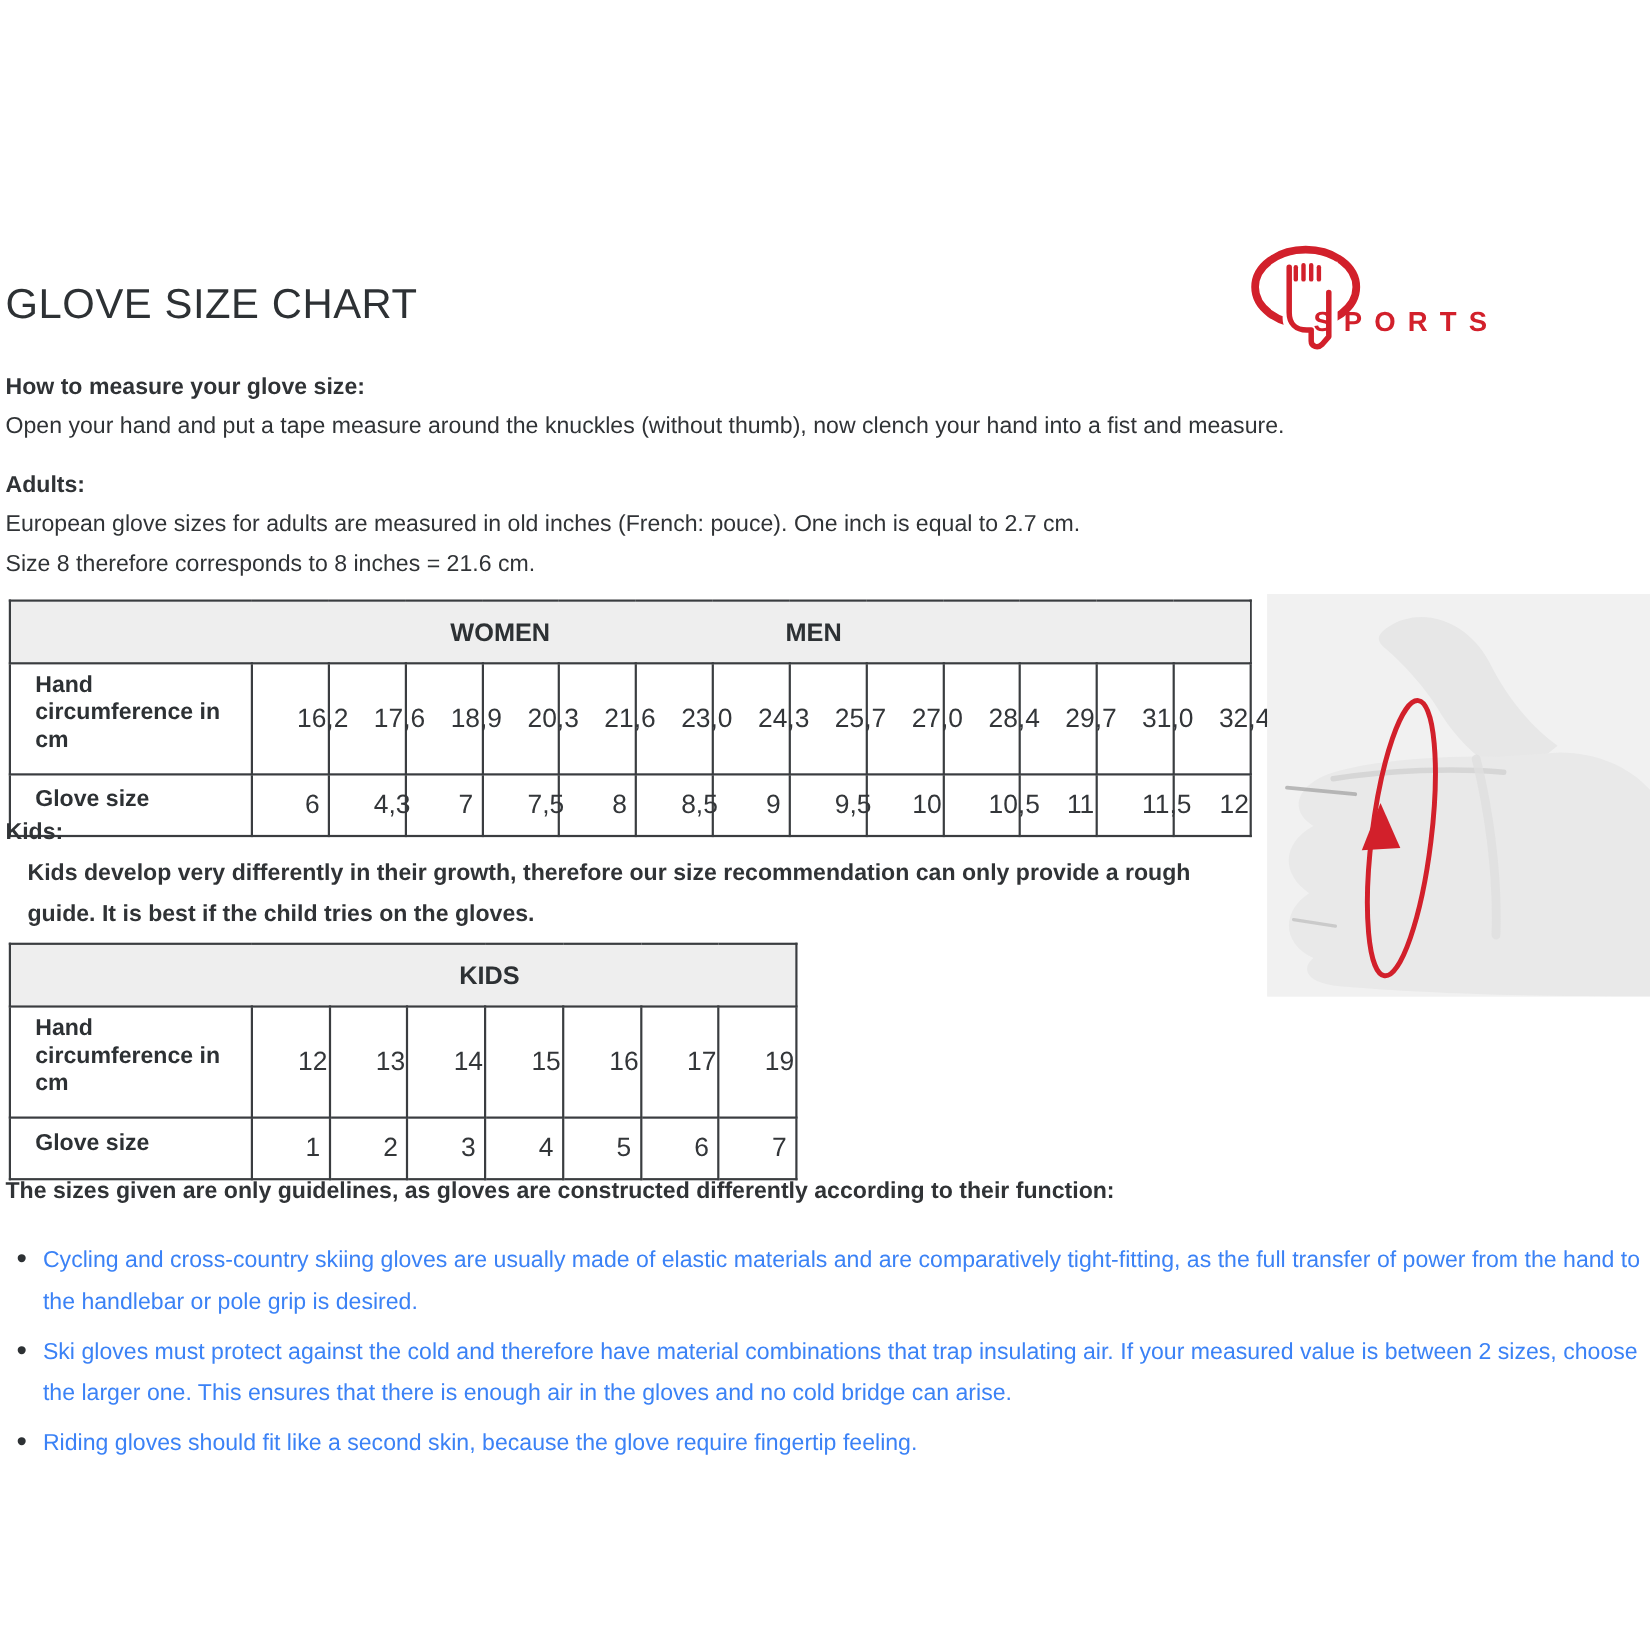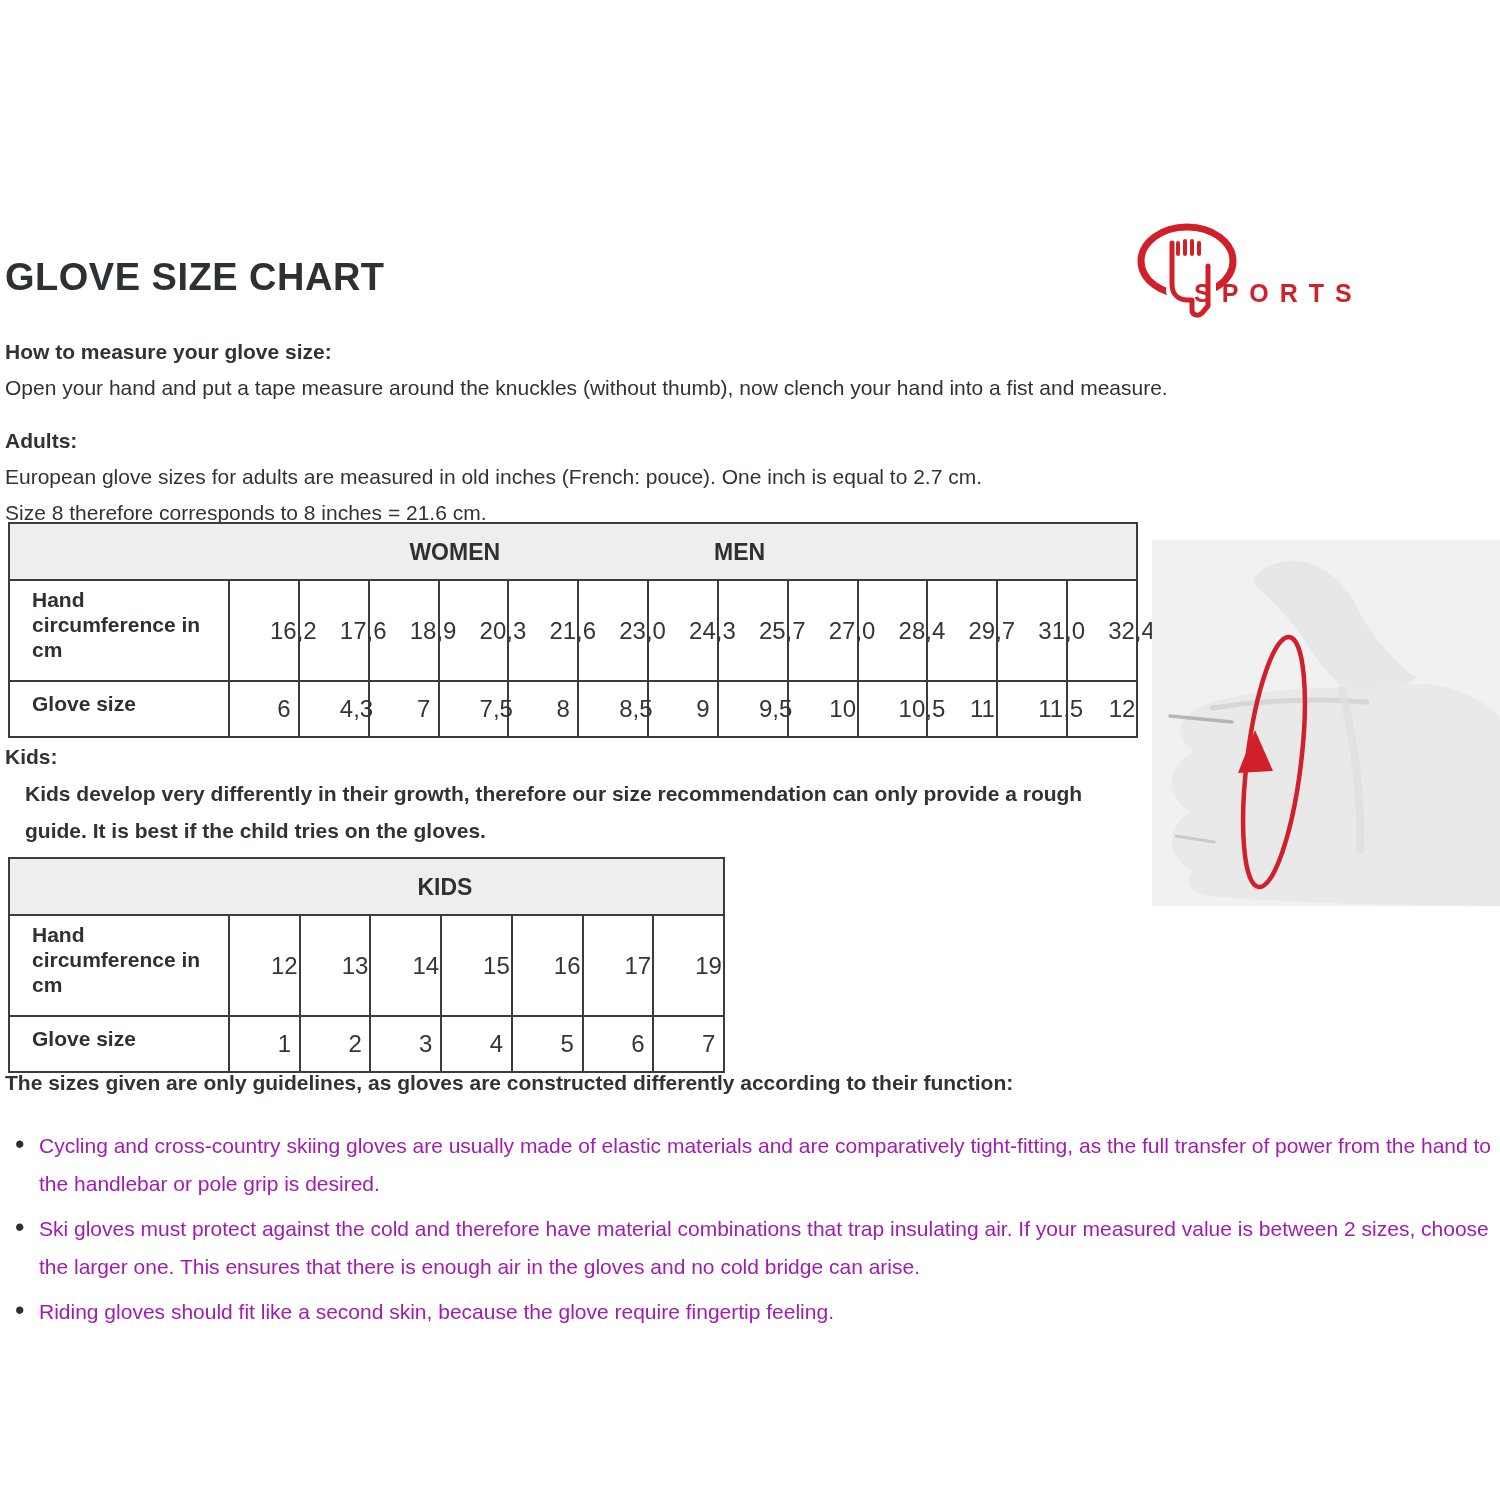--- a/index.html
+++ b/index.html
@@ -24,38 +24,38 @@
   .logo-reg { font-size:15px; font-weight:400; vertical-align:super; letter-spacing:0; }
   .logo-subbrand {
     position:absolute; left:58px; top:57px;
     font-size:25px; font-weight:700; letter-spacing:11px;
     color:#d2202b; white-space:nowrap;
   }
 
   
   .page-title {
     position:absolute; top:256px; left:5px;
-    font-size:38px; font-weight:700; letter-spacing:0.5px; color:#2d3134;
+    font-size:38px; font-weight:400; letter-spacing:0.5px; color:#2d3134;
   }
   .text-block { position:absolute; left:5px; font-size:21px; line-height:36px; color:#303336; }
   .tb-intro { top:334px; width:1400px; }
   .tb-adults { top:423px; width:1400px; }
   .tb-kids { top:739px; width:1100px; }
   .tb-guidelines { top:1065px; width:1492px; }
   .bold-head { font-weight:700; }
   .tb-intro p, .tb-adults p { margin-top:0; }
   .tb-kids .kids-body { font-weight:700; line-height:37px;margin-left:20px; }
 
   
   table.size-table {
     position:absolute; left:8px;
     border-collapse:collapse; table-layout:fixed;
     background:#ffffff;
   }
-  .adults-table { top:522px; width:1130px;border-radius:25px; }
+  .adults-table { top:545px; width:1130px;border-radius:25px; }
   .kids-table   { top:857px; width:717px; }
   table.size-table col.label-col { width:220px; }
   table.size-table td, table.size-table th {
     border:2px solid #3a3d40;
   }
   .group-cell {
     height:57px; background:#eeeeee; position:relative;
     font-weight:700; font-size:23px; color:#2d3134;
   }
   .group-label { position:absolute; top:50%; transform:translate(-50%,-50%); white-space:nowrap; }
@@ -67,21 +67,21 @@
     padding:6px 10px 18px 22px; color:#2d3134;
   }
   .circ-row  td { height:61px; }
   .size-row  td { height:56px; }
   td.val { text-align:center; font-size:24px; color:#333639; font-weight:400;padding-left:40px; }
 
   
   .guidelines-list { list-style:none; margin-top:26px; }
   .guidelines-list li {
     position:relative; padding-left:34px; margin-bottom:7px;
-    font-size:21px; line-height:38px; color:#a21caf;
+    font-size:21px; line-height:38px; color:#3b82f6;
   }
   .guidelines-list li::before {
     content:"\2022";
     position:absolute; left:10px; top:-2px; font-size:27px; color:#2d3134;
   }
 
   
   .hand-figure {
     position:absolute; top:540px; left:1152px;
     width:348px; height:366px; background:#f1f1f1;

